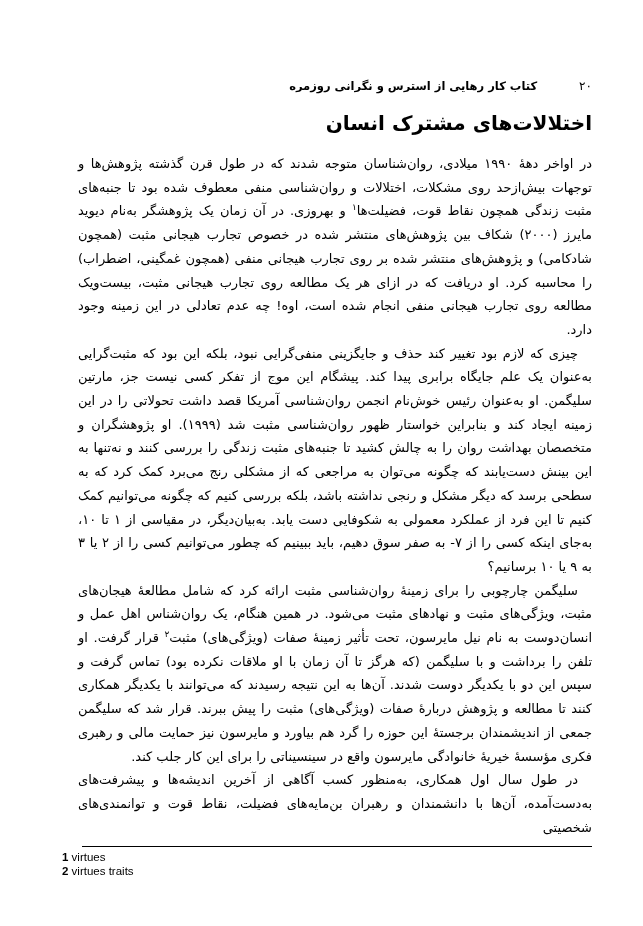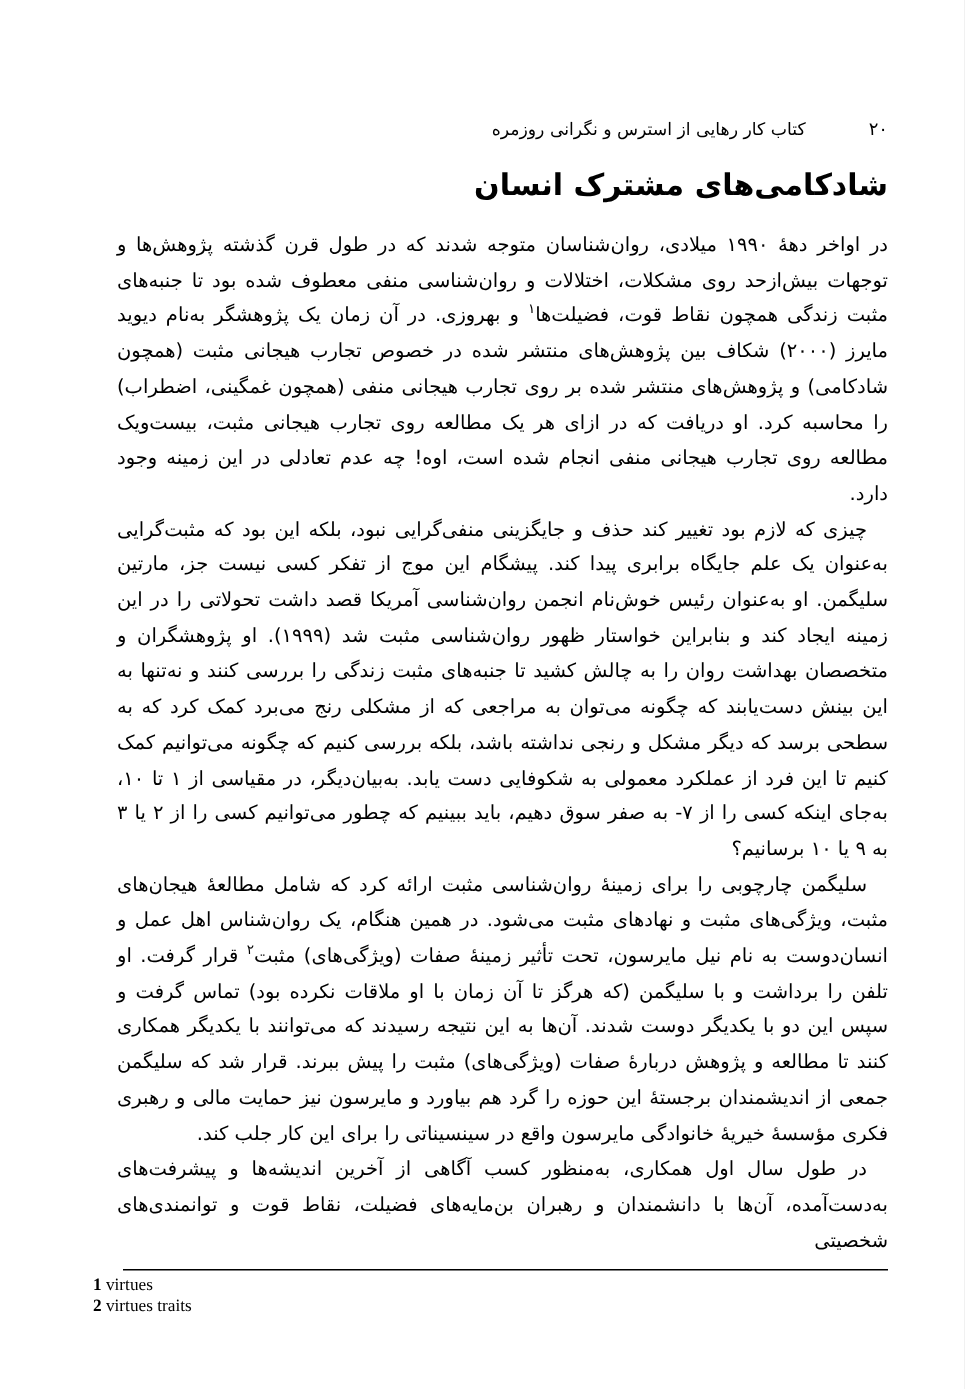--- a/index.html
+++ b/index.html
@@ -32,20 +32,21 @@
     font-size: 12px;
     line-height: 16px;
     margin-bottom: 14px;
   }
   .page-num {
     font-weight: normal;
     letter-spacing: 1px;
   }
   .book-title {
     font-size: 11.5px;
+    font-weight: bold;
   }
   .chapter-heading {
     margin: 0 0 14px 0;
     font-size: 20px;
     font-weight: bold;
     text-align: right;
     line-height: 30px;
   }
   .body-text {
     font-size: 13px;
@@ -66,40 +67,40 @@
   }
   .footnote-rule {
     border: none;
     border-top: 1px solid #000000;
     width: 510px;
     margin: 7px 0 4px 0; 
   }
   .footnotes {
     direction: ltr;
     text-align: left;
-    font-family: Liberation Serif, serif;
+    font-family: Liberation Sans, sans-serif;
     font-size: 11.5px;
     line-height: 13.5px;
   }
   .footnote-item .fn-num {
     font-weight: bold;
   }
 </style>
 </head>
 <body>
 
 <div class="page">
   <div class="content">
 
     <div class="running-header">
       <span class="page-num">۲۰</span>
       <span class="book-title">کتاب کار رهایی از استرس و نگرانی روزمره</span>
     </div>
 
-    <h1 class="chapter-heading">شادکامی‌های مشترک انسان</h1>
+    <h1 class="chapter-heading">اختلالات‌های مشترک انسان</h1>
 
     <div class="body-text" id="body-text">
         <p><span>در اواخر دهۀ ۱۹۹۰ میلادی، روان‌شناسان متوجه شدند که در طول قرن گذشته پژوهش‌ها و توجهات بیش‌ازحد روی مشکلات، اختلالات و روان‌شناسی منفی معطوف شده بود تا جنبه‌های مثبت زندگی همچون نقاط قوت، فضیلت‌ها</span><sup>۱</sup><span> و بهروزی. در آن زمان یک پژوهشگر به‌نام دیوید مایرز (۲۰۰۰) شکاف بین پژوهش‌های منتشر شده در خصوص تجارب هیجانی مثبت (همچون شادکامی) و پژوهش‌های منتشر شده بر روی تجارب هیجانی منفی (همچون غمگینی، اضطراب) را محاسبه کرد. او دریافت که در ازای هر یک مطالعه روی تجارب هیجانی مثبت، بیست‌ویک مطالعه روی تجارب هیجانی منفی انجام شده است، اوه! چه عدم تعادلی در این زمینه وجود دارد.</span></p>
         <p class="indented"><span>چیزی که لازم بود تغییر کند حذف و جایگزینی منفی‌گرایی نبود، بلکه این بود که مثبت‌گرایی به‌عنوان یک علم جایگاه برابری پیدا کند. پیشگام این موج از تفکر کسی نیست جز، مارتین سلیگمن. او به‌عنوان رئیس خوش‌نام انجمن روان‌شناسی آمریکا قصد داشت تحولاتی را در این زمینه ایجاد کند و بنابراین خواستار ظهور روان‌شناسی مثبت شد (۱۹۹۹). او پژوهشگران و متخصصان بهداشت روان را به چالش کشید تا جنبه‌های مثبت زندگی را بررسی کنند و نه‌تنها به این بینش دست‌یابند که چگونه می‌توان به مراجعی که از مشکلی رنج می‌برد کمک کرد که به سطحی برسد که دیگر مشکل و رنجی نداشته باشد، بلکه بررسی کنیم که چگونه می‌توانیم کمک کنیم تا این فرد از عملکرد معمولی به شکوفایی دست یابد. به‌بیان‌دیگر، در مقیاسی از ۱ تا ۱۰، به‌جای اینکه کسی را از ۷- به صفر سوق دهیم، باید ببینیم که چطور می‌توانیم کسی را از ۲ یا ۳ به ۹ یا ۱۰ برسانیم؟</span></p>
         <p class="indented"><span>سلیگمن چارچوبی را برای زمینهٔ روان‌شناسی مثبت ارائه کرد که شامل مطالعهٔ هیجان‌های مثبت، ویژگی‌های مثبت و نهادهای مثبت می‌شود. در همین هنگام، یک روان‌شناس اهل عمل و انسان‌دوست به نام نیل مایرسون، تحت تأثیر زمینهٔ صفات (ویژگی‌های) مثبت</span><sup>۲</sup><span> قرار گرفت. او تلفن را برداشت و با سلیگمن (که هرگز تا آن زمان با او ملاقات نکرده بود) تماس گرفت و سپس این دو با یکدیگر دوست شدند. آن‌ها به این نتیجه رسیدند که می‌توانند با یکدیگر همکاری کنند تا مطالعه و پژوهش دربارهٔ صفات (ویژگی‌های) مثبت را پیش ببرند. قرار شد که سلیگمن جمعی از اندیشمندان برجستهٔ این حوزه را گرد هم بیاورد و مایرسون نیز حمایت مالی و رهبری فکری مؤسسهٔ خیریهٔ خانوادگی مایرسون واقع در سینسیناتی را برای این کار جلب کند.</span></p>
         <p class="indented"><span>در طول سال اول همکاری، به‌منظور کسب آگاهی از آخرین اندیشه‌ها و پیشرفت‌های به‌دست‌آمده، آن‌ها با دانشمندان و رهبران بن‌مایه‌های فضیلت، نقاط قوت و توانمندی‌های شخصیتی</span></p>
       </div>
 
     <hr class="footnote-rule">
 

